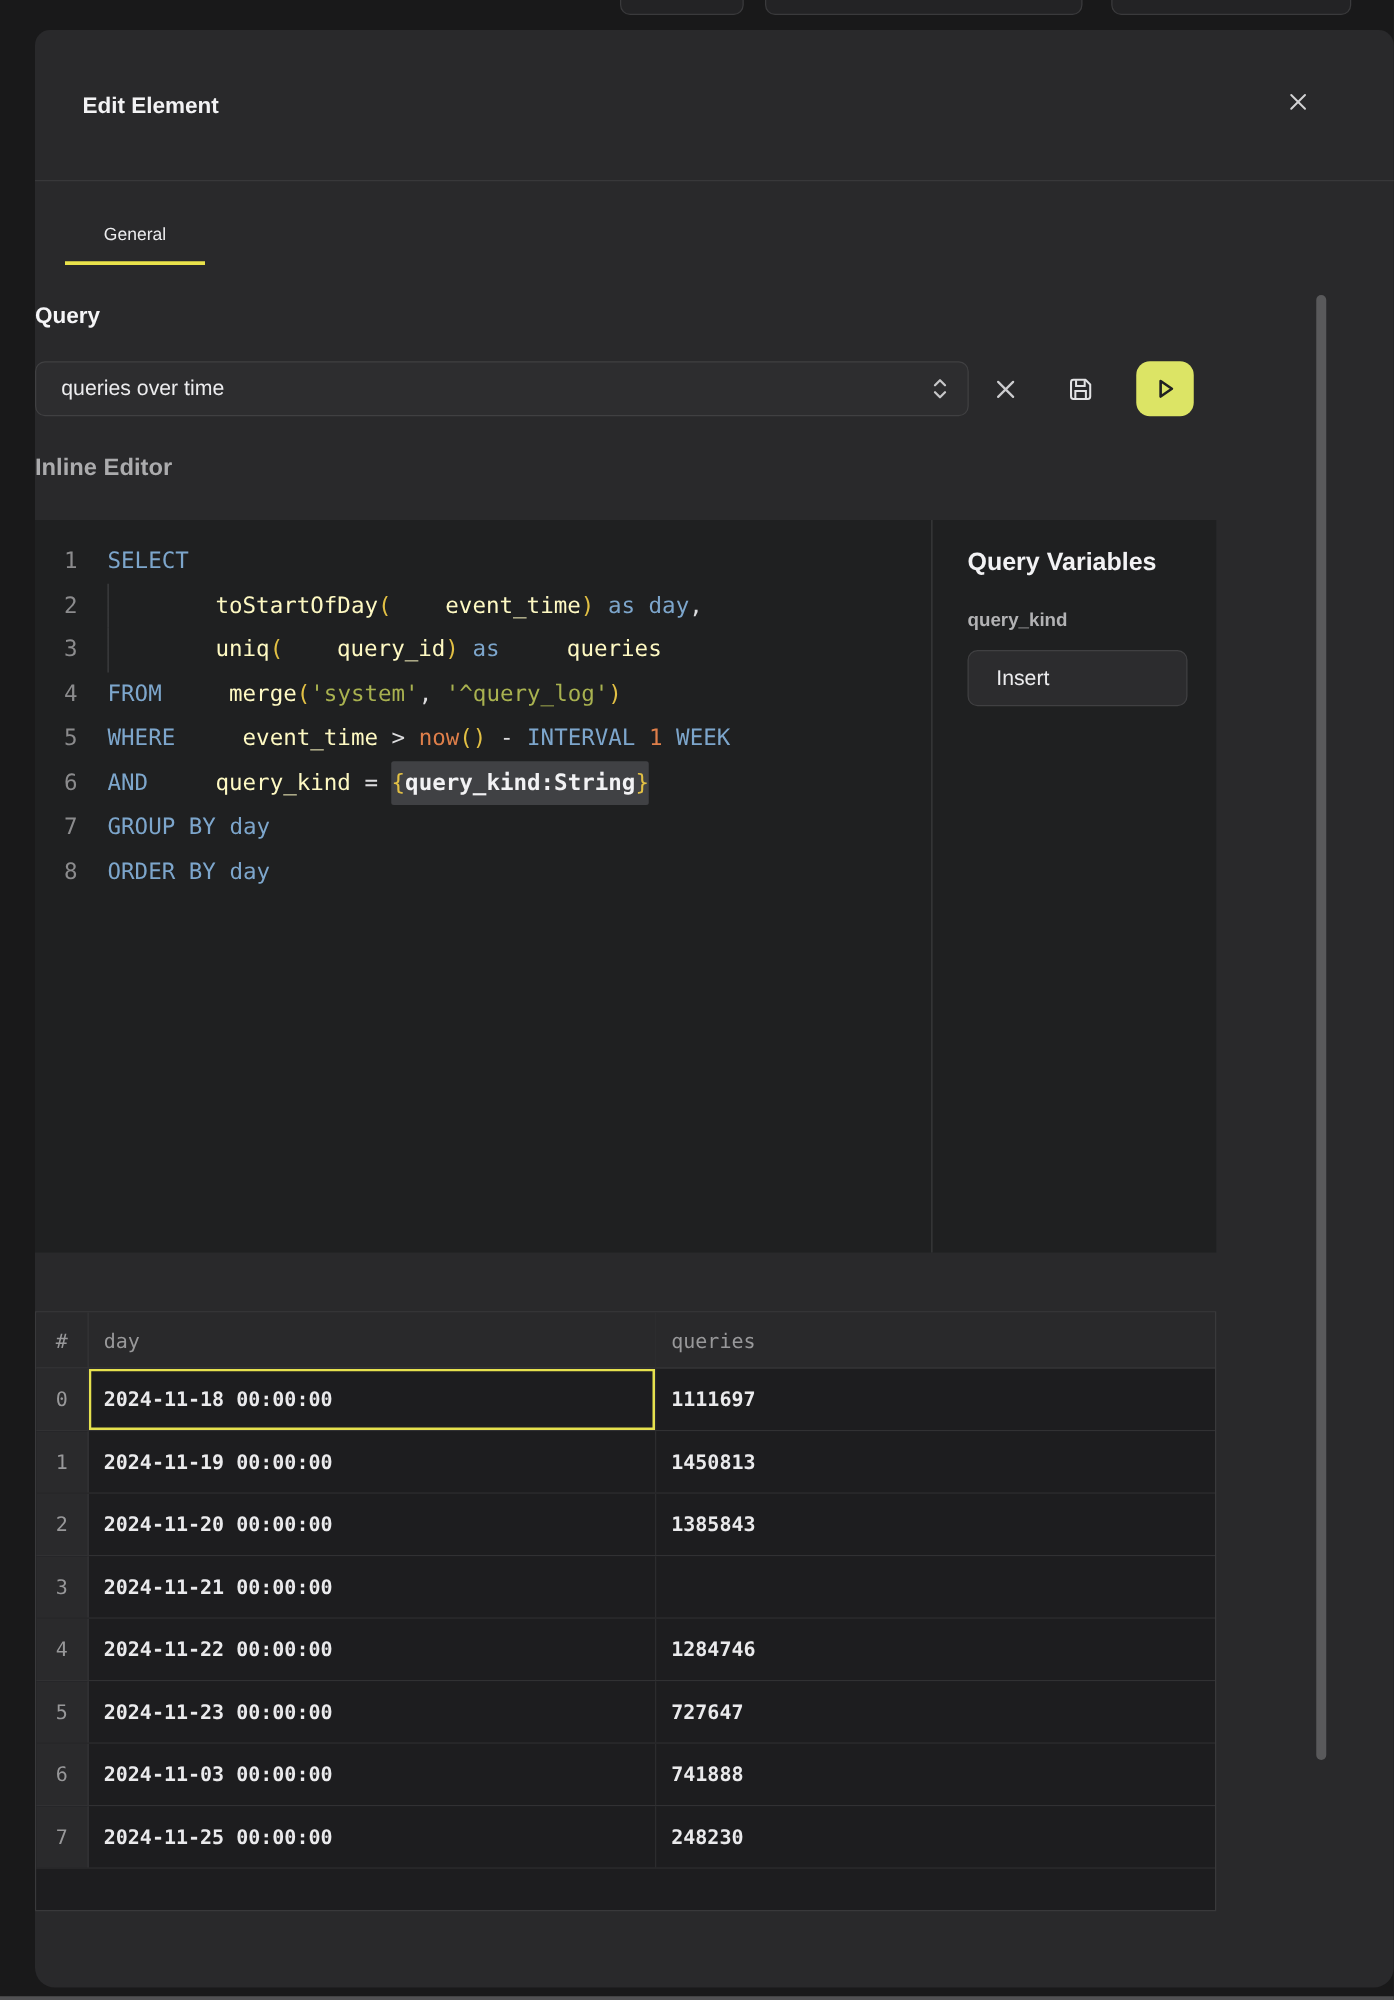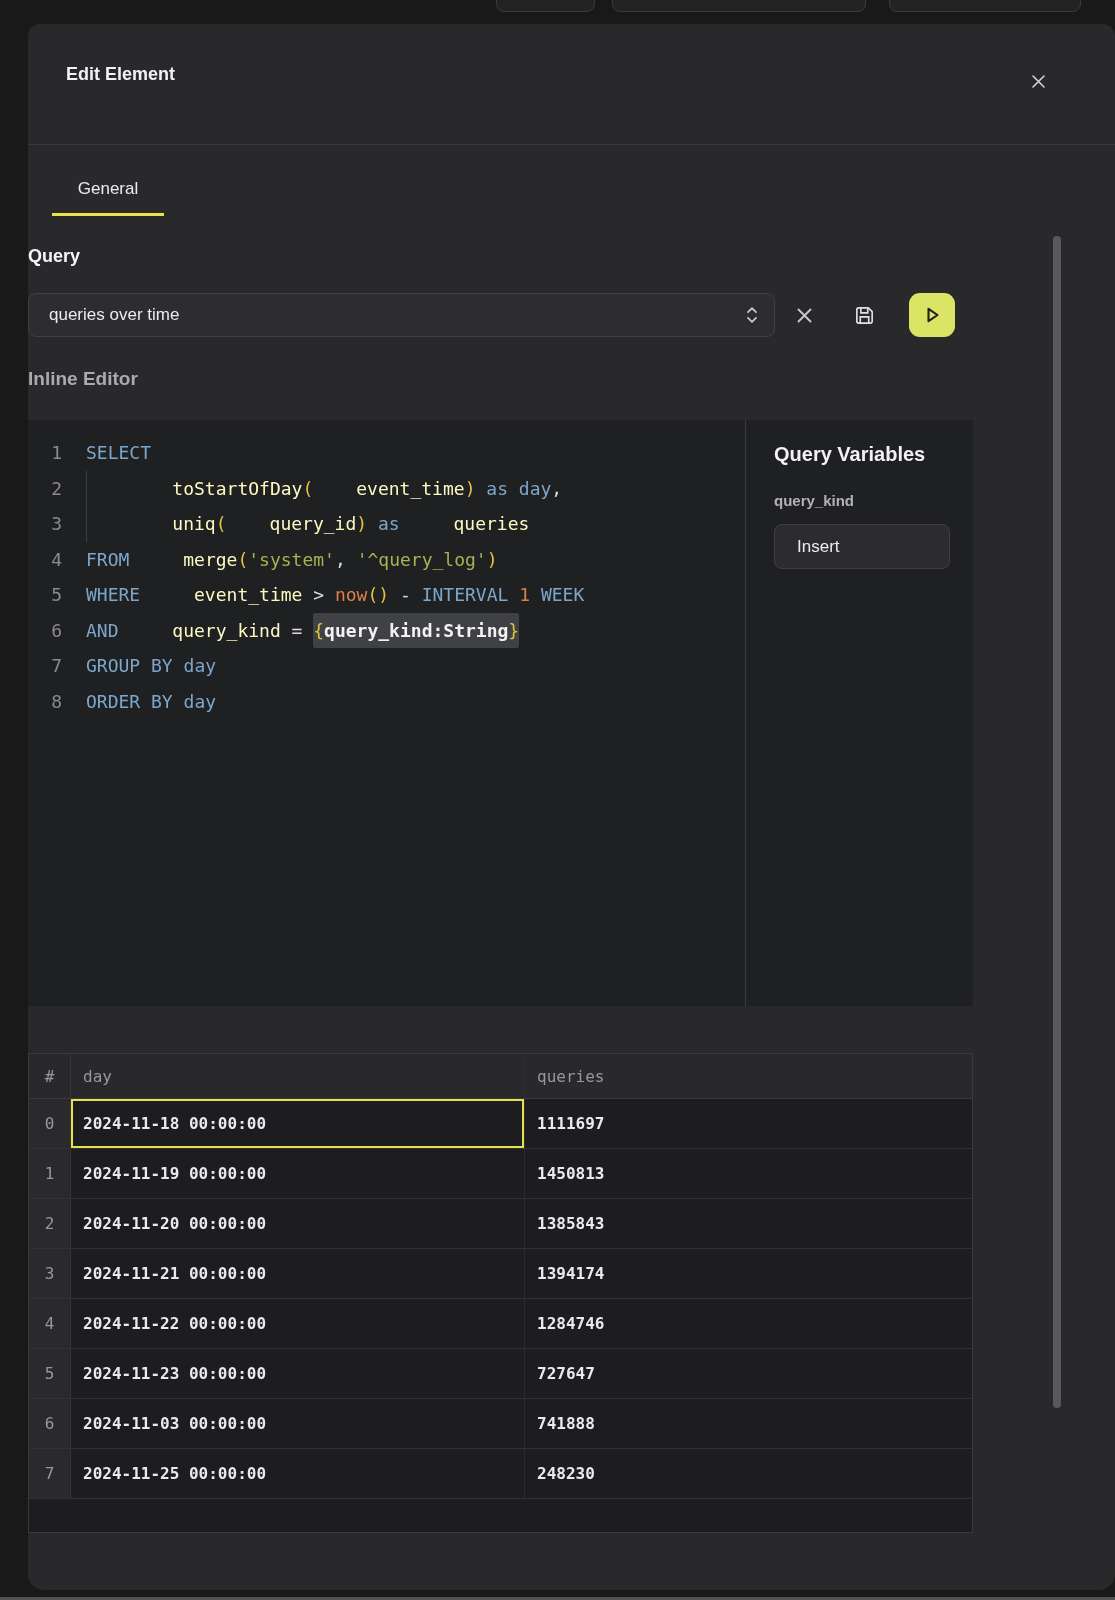--- a/index.html
+++ b/index.html
@@ -10,27 +10,27 @@
   }
   
   .top-btn { position:absolute; top:-18px; height:30px; background:#232325;
     border:1px solid #3a3a3c; border-radius:8px; }
   .bottom-bar { position:absolute; left:0; right:0; bottom:0; height:3px; background:#515153; }
 
   
   .modal { position:absolute; left:28px; top:24px; width:1087px; height:1566px;
     background:#29292b; border-radius:12px 12px 16px 16px; }
   .modal-header { position:relative; height:121px; border-bottom:1px solid #38383a; }
-  .modal-title { position:absolute; left:38px; top:40px; font-size:18px; font-weight:700; color:#f2f2f4; }
+  .modal-title { position:absolute; left:38px; top:50px; font-size:18px; font-weight:700; color:#f2f2f4; }
   .close-btn { position:absolute; right:64px; top:44px; width:26px; height:26px;
     display:flex; align-items:center; justify-content:center; cursor:pointer; }
 
   
   .tabs { padding:34px 0 0 24px; }
-  .tab { display:inline-block; width:112px; text-align:center; font-size:17px; color:#ececee;
+  .tab { display:inline-block; width:112px; text-align:center; font-size:14px; color:#ececee;
     padding-bottom:14px; border-bottom:3px solid #e9e24b; }
 
   .content { }
   .section-heading { margin-top:30px; font-size:18px; font-weight:700; color:#f5f5f7; }
 
   
   .query-row { margin-top:26px; display:flex; align-items:center; height:44px; }
   .select { width:747px; height:44px; background:#2d2d2f; border:1px solid #404042;
     border-radius:8px; display:flex; align-items:center; padding:0 12px 0 20px; }
   .select-value { flex:1; font-size:17px; color:#ececee; }
@@ -184,21 +184,20 @@
           <div class="t-q">1450813</div>
         </div>
         <div class="t-row t-body-row">
           <div class="t-idx">2</div>
           <div class="t-day">2024-11-20 00:00:00</div>
           <div class="t-q">1385843</div>
         </div>
         <div class="t-row t-body-row">
           <div class="t-idx">3</div>
           <div class="t-day">2024-11-21 00:00:00</div>
-          <div class="t-q">1394174</div>
         </div>
         <div class="t-row t-body-row">
           <div class="t-idx">4</div>
           <div class="t-day">2024-11-22 00:00:00</div>
           <div class="t-q">1284746</div>
         </div>
         <div class="t-row t-body-row">
           <div class="t-idx">5</div>
           <div class="t-day">2024-11-23 00:00:00</div>
           <div class="t-q">727647</div>

